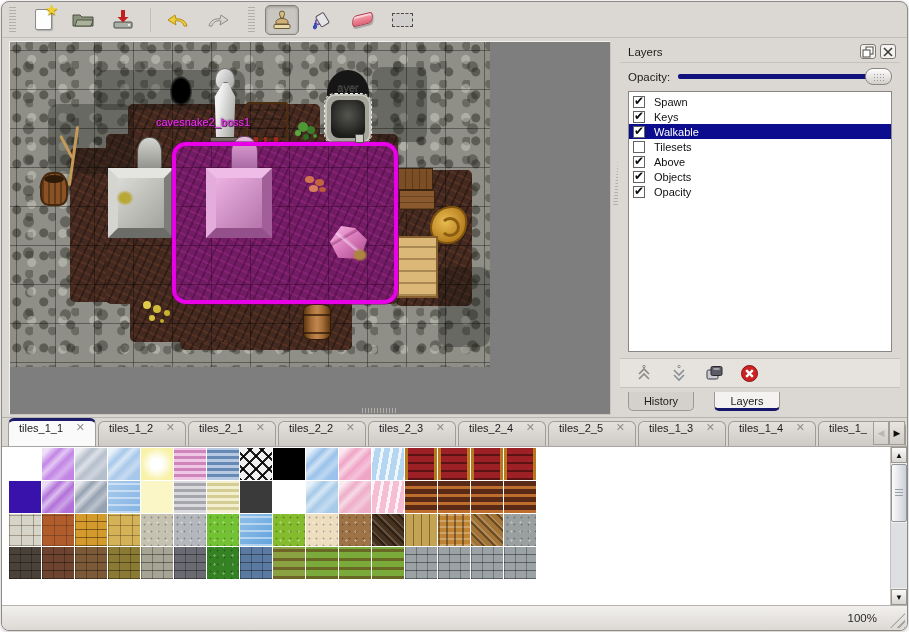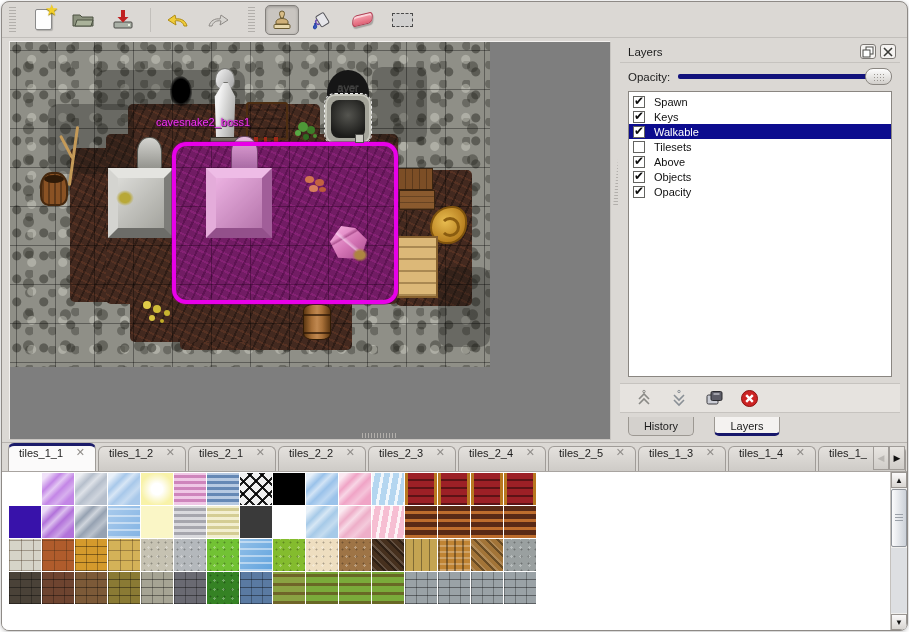--- a/index.html
+++ b/index.html
@@ -521,14 +521,18 @@
         </div>
       <div class="pal-scroll">
         <div class="pal-btn up">▲</div>
         <div class="pal-thumb"></div>
         <div class="pal-track-low"></div>
         <div class="pal-btn down">▼</div>
       </div>
     </div>
   </div>
 
+  <div class="statusbar">
+    <span>100%</span>
+    <div class="grip"></div>
+  </div>
 
 </div>
 
 </body></html>

